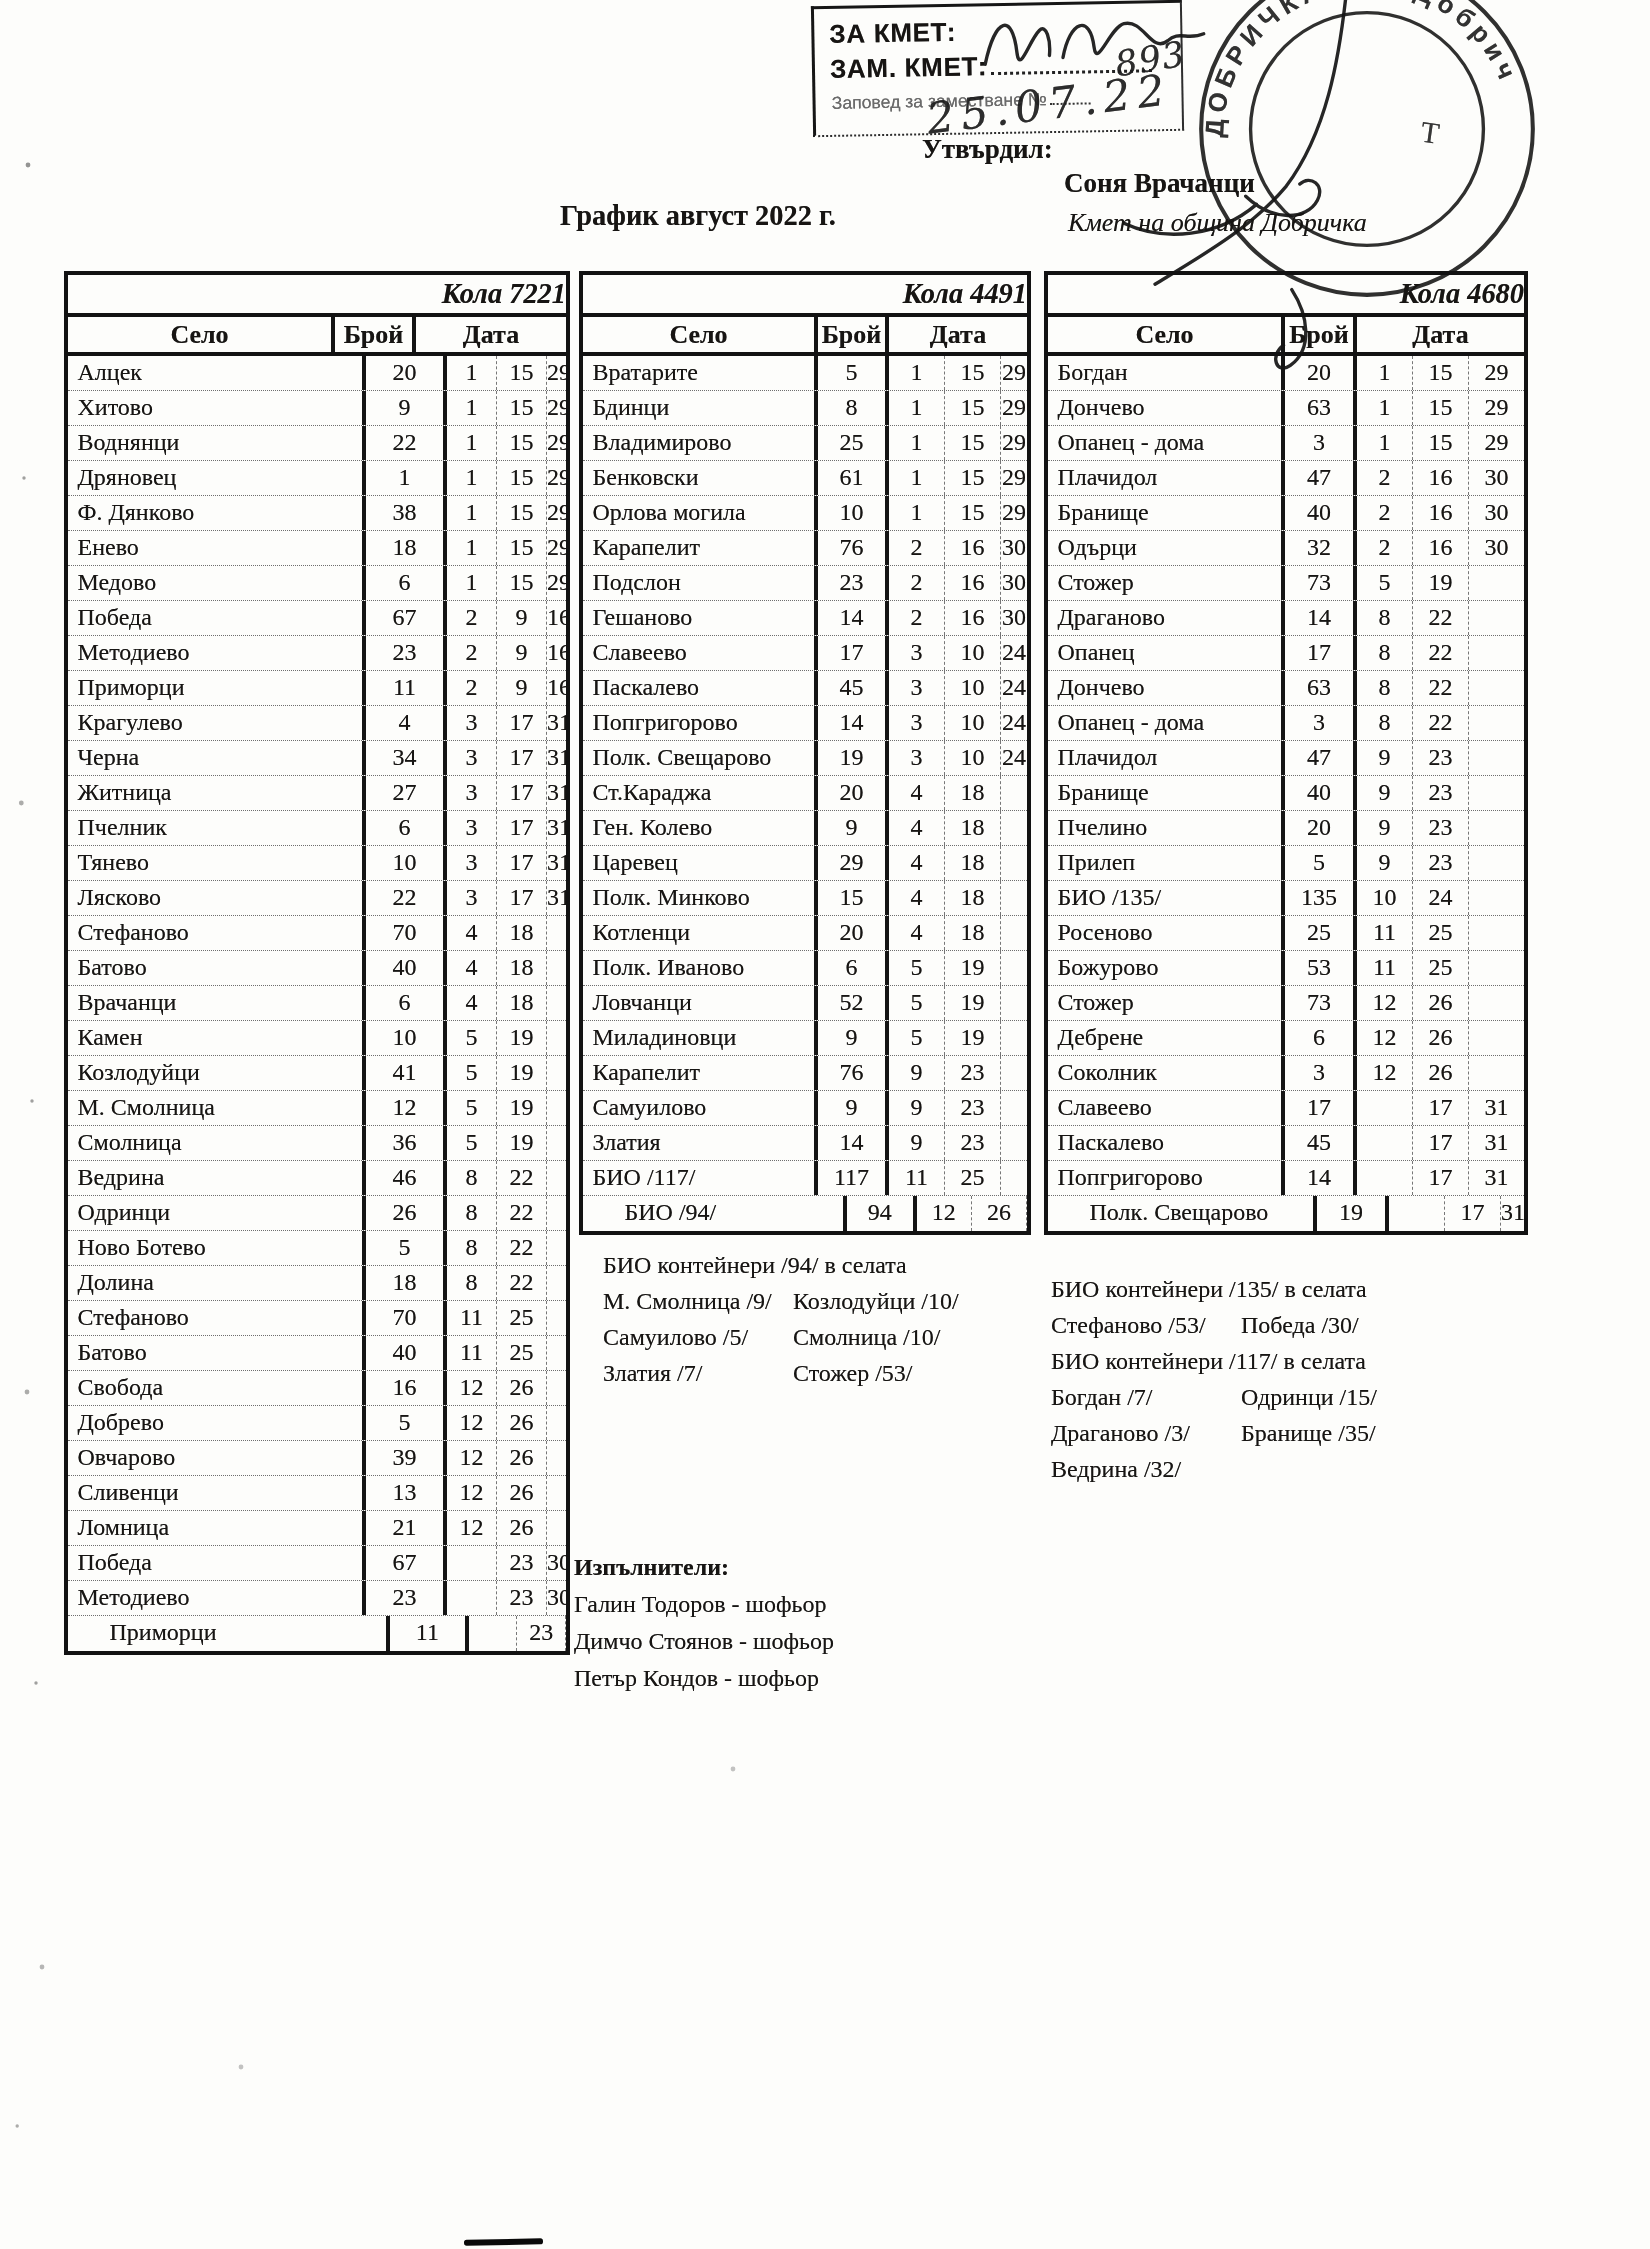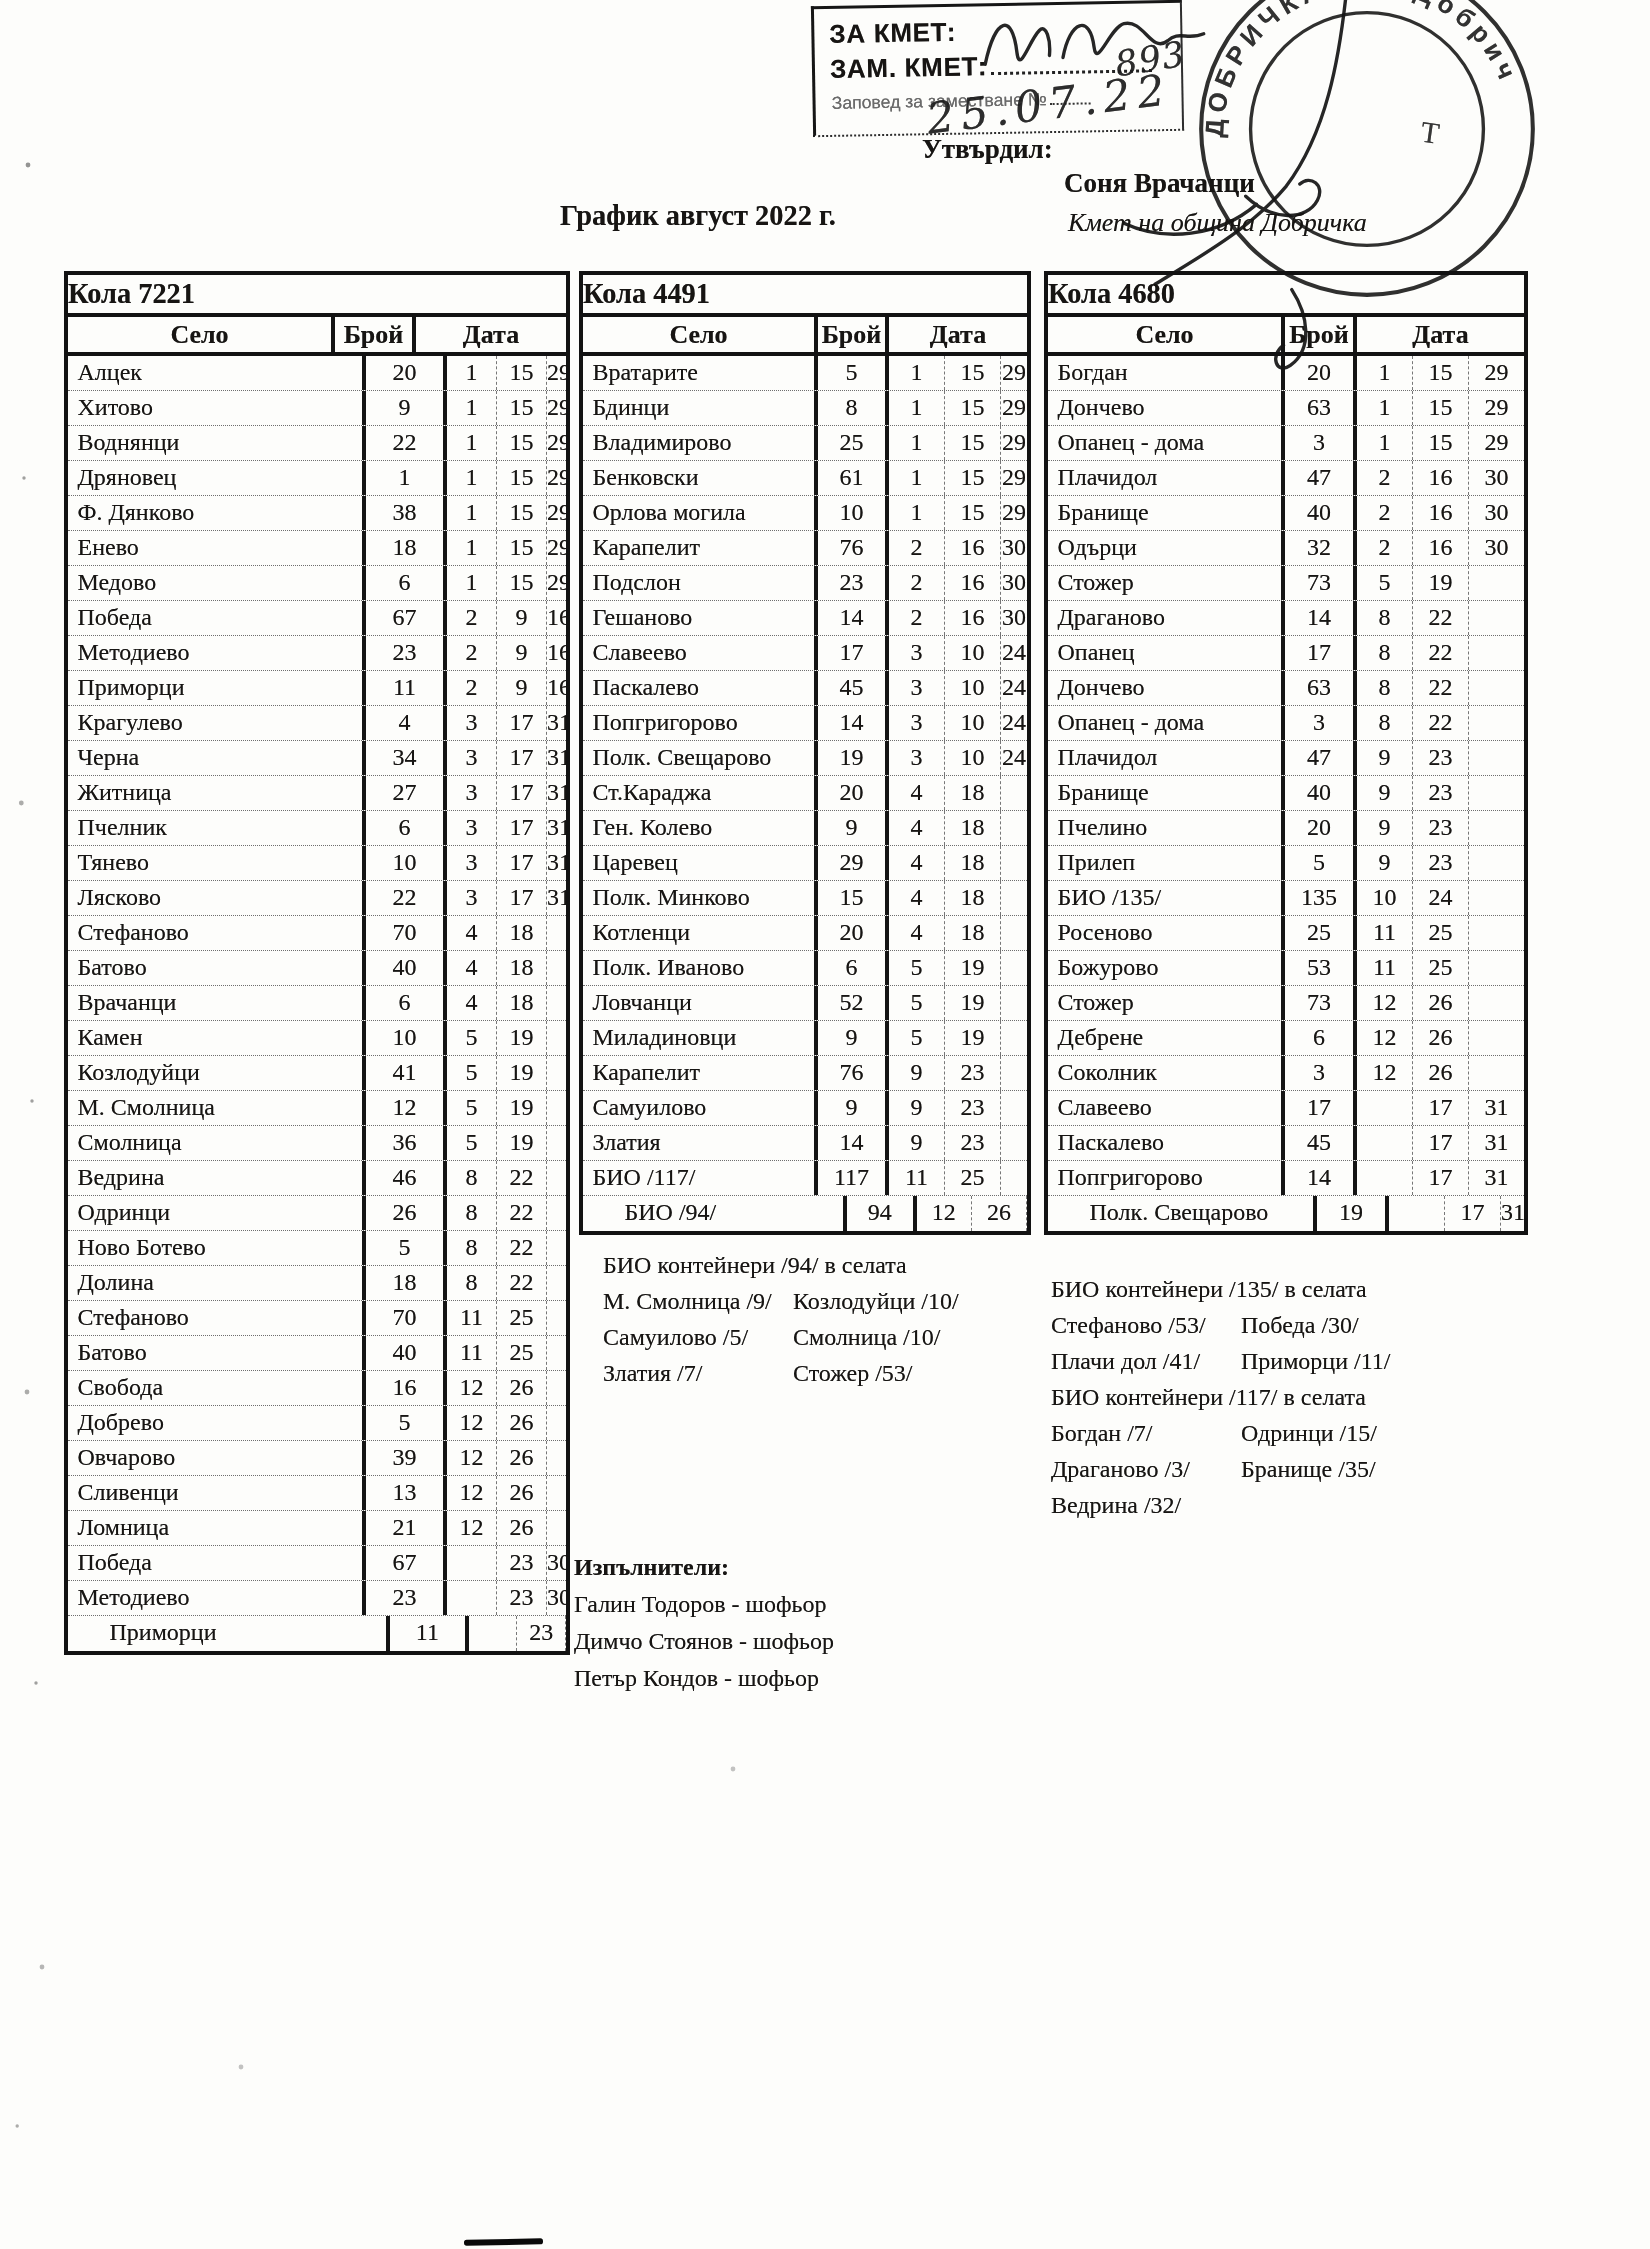--- a/index.html
+++ b/index.html
@@ -34,22 +34,22 @@
   .doc-title{ position:absolute; left:560px; top:200px; font-size:28.4px; font-weight:bold; white-space:nowrap;}
 
   .round-stamp{ position:absolute; left:1191px; top:-47px; width:352px; height:352px; opacity:.9;}
   .sig-overlay{ position:absolute; left:772px; top:-6.8px; width:785px; height:420px; }
 
   
   .vtable{ position:absolute; top:271px; border:4.1px solid #121212; background:transparent;}
   .t1{ left:64px;  width:506px; }
   .t2{ left:579px; width:452px; }
   .t3{ left:1044px; width:484px; }
-  .t-title{ height:42px; border-bottom:4.1px solid #121212; text-align:left;
-            font-size:28.4px; font-weight:bold; line-height:38px; }
+  .t-title{ height:42px; border-bottom:4.1px solid #121212; text-align:right;
+            font-size:28.4px; font-weight:bold; line-height:38px;font-style:italic; }
   .t-head{ display:flex; height:39px; border-bottom:4.1px solid #121212;
            font-size:26px; font-weight:bold; line-height:35px; text-align:center;}
   .th-v{ border-right:4.1px solid #141414; }
   .th-c{ border-right:4.1px solid #141414; }
   .th-d{ flex:1; }
   .t1 .th-v{width:267px} .t1 .th-c{width:81px}
   .t2 .th-v{width:235px} .t2 .th-c{width:71px}
   .t3 .th-v{width:237px} .t3 .th-c{width:72px}
 
   .trow{ display:flex; height:35px; border-bottom:1.4px dotted #6e6e6e; font-size:24px; line-height:33px;}
@@ -769,21 +769,20 @@
 
   <div class="notes notes-4491">
       <div class="note-line">БИО контейнери /94/ в селата</div>
       <div class="note-line"><span class="nl">М. Смолница /9/</span><span class="nr">Козлодуйци /10/</span></div>
       <div class="note-line"><span class="nl">Самуилово /5/</span><span class="nr">Смолница /10/</span></div>
       <div class="note-line"><span class="nl">Златия /7/</span><span class="nr">Стожер /53/</span></div>
     </div>
   <div class="notes notes-4680">
       <div class="note-line">БИО контейнери /135/ в селата</div>
       <div class="note-line"><span class="nl">Стефаново /53/</span><span class="nr">Победа /30/</span></div>
-      <div class="note-line"><span class="nl">Плачи дол /41/</span><span class="nr">Приморци /11/</span></div>
       <div class="note-line">БИО контейнери /117/ в селата</div>
       <div class="note-line"><span class="nl">Богдан /7/</span><span class="nr">Одринци /15/</span></div>
       <div class="note-line"><span class="nl">Драганово /3/</span><span class="nr">Бранище /35/</span></div>
       <div class="note-line"><span class="nl">Ведрина /32/</span><span class="nr"></span></div>
     </div>
 
   <div class="executors">
     <div class="note-line" style="font-weight:bold;">Изпълнители:</div>
     <div>
         <div class="note-line">Галин Тодоров - шофьор</div>

